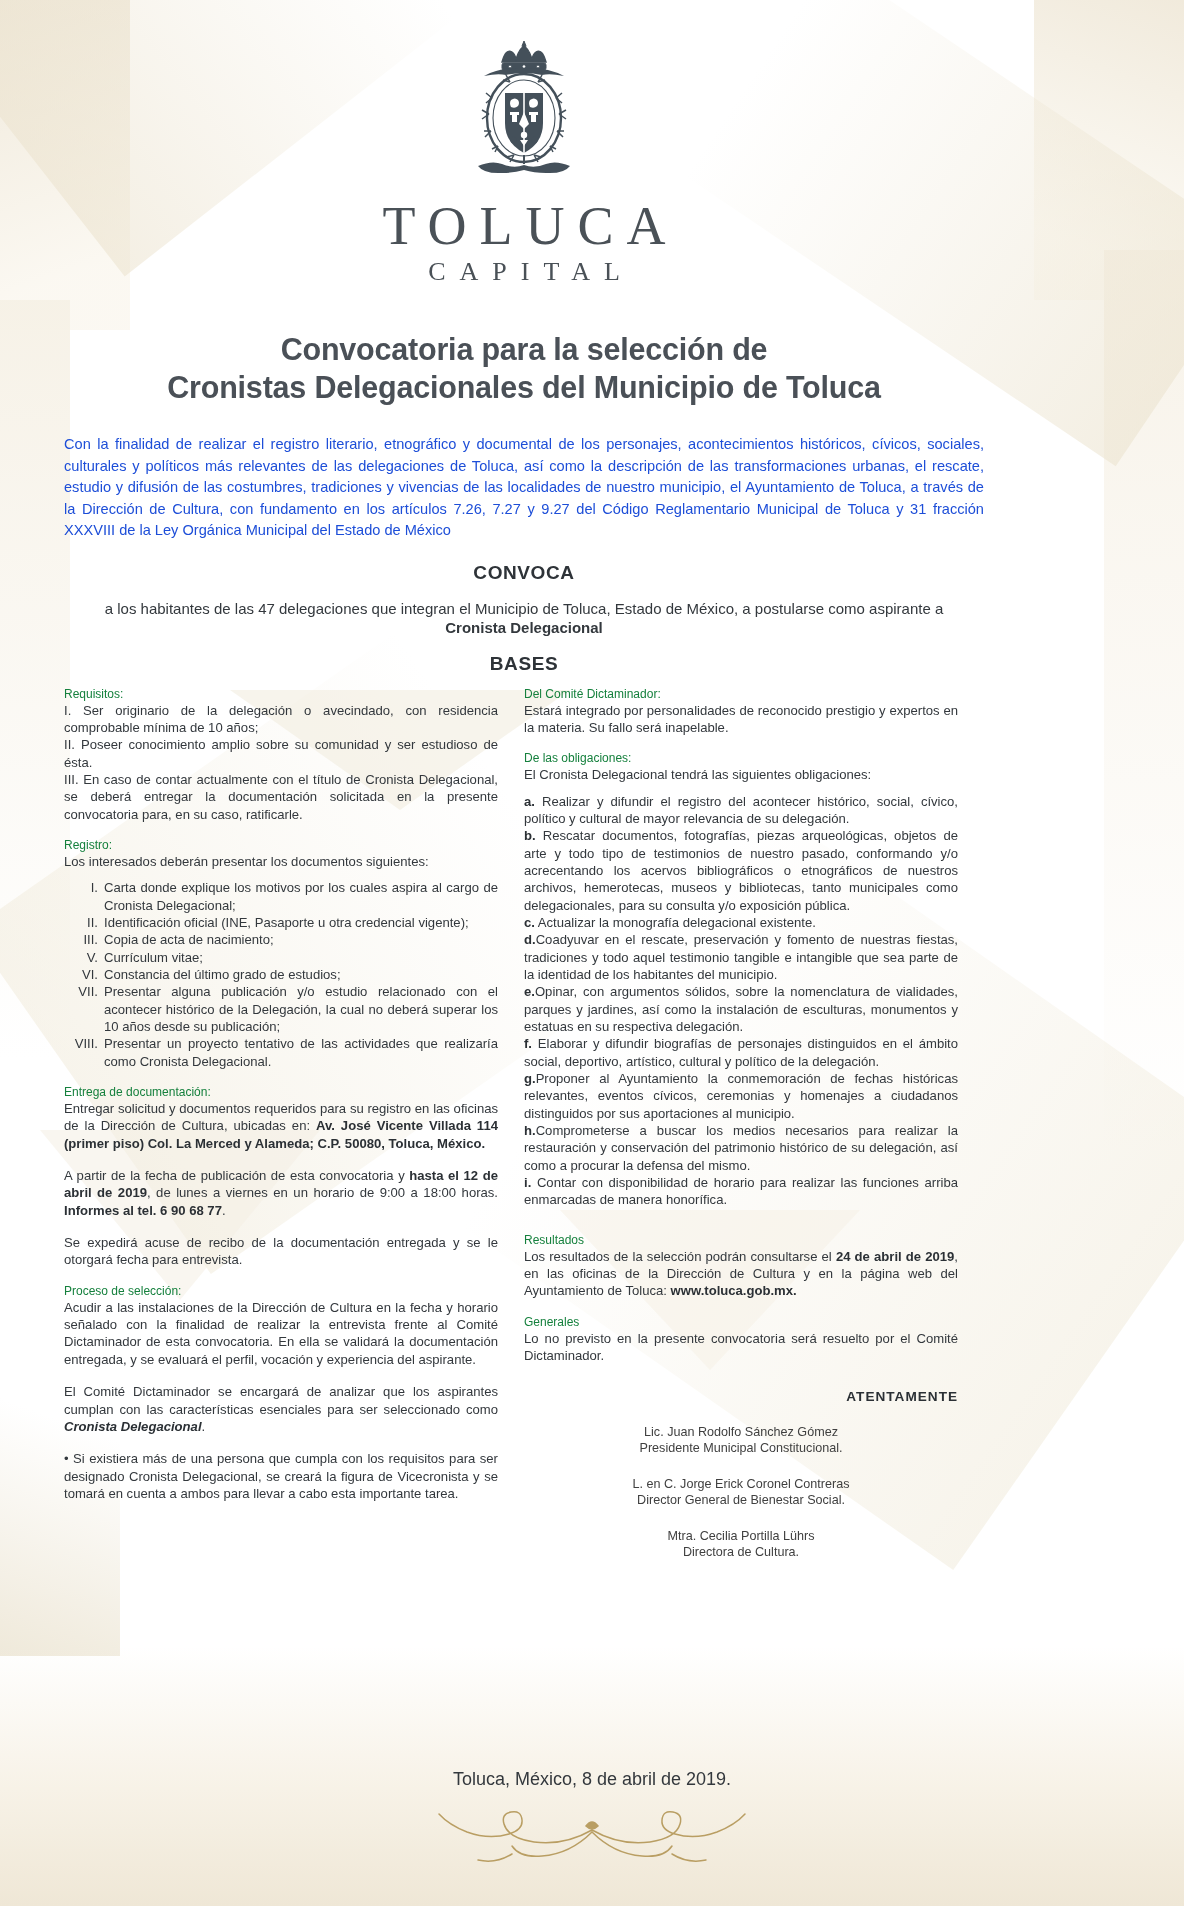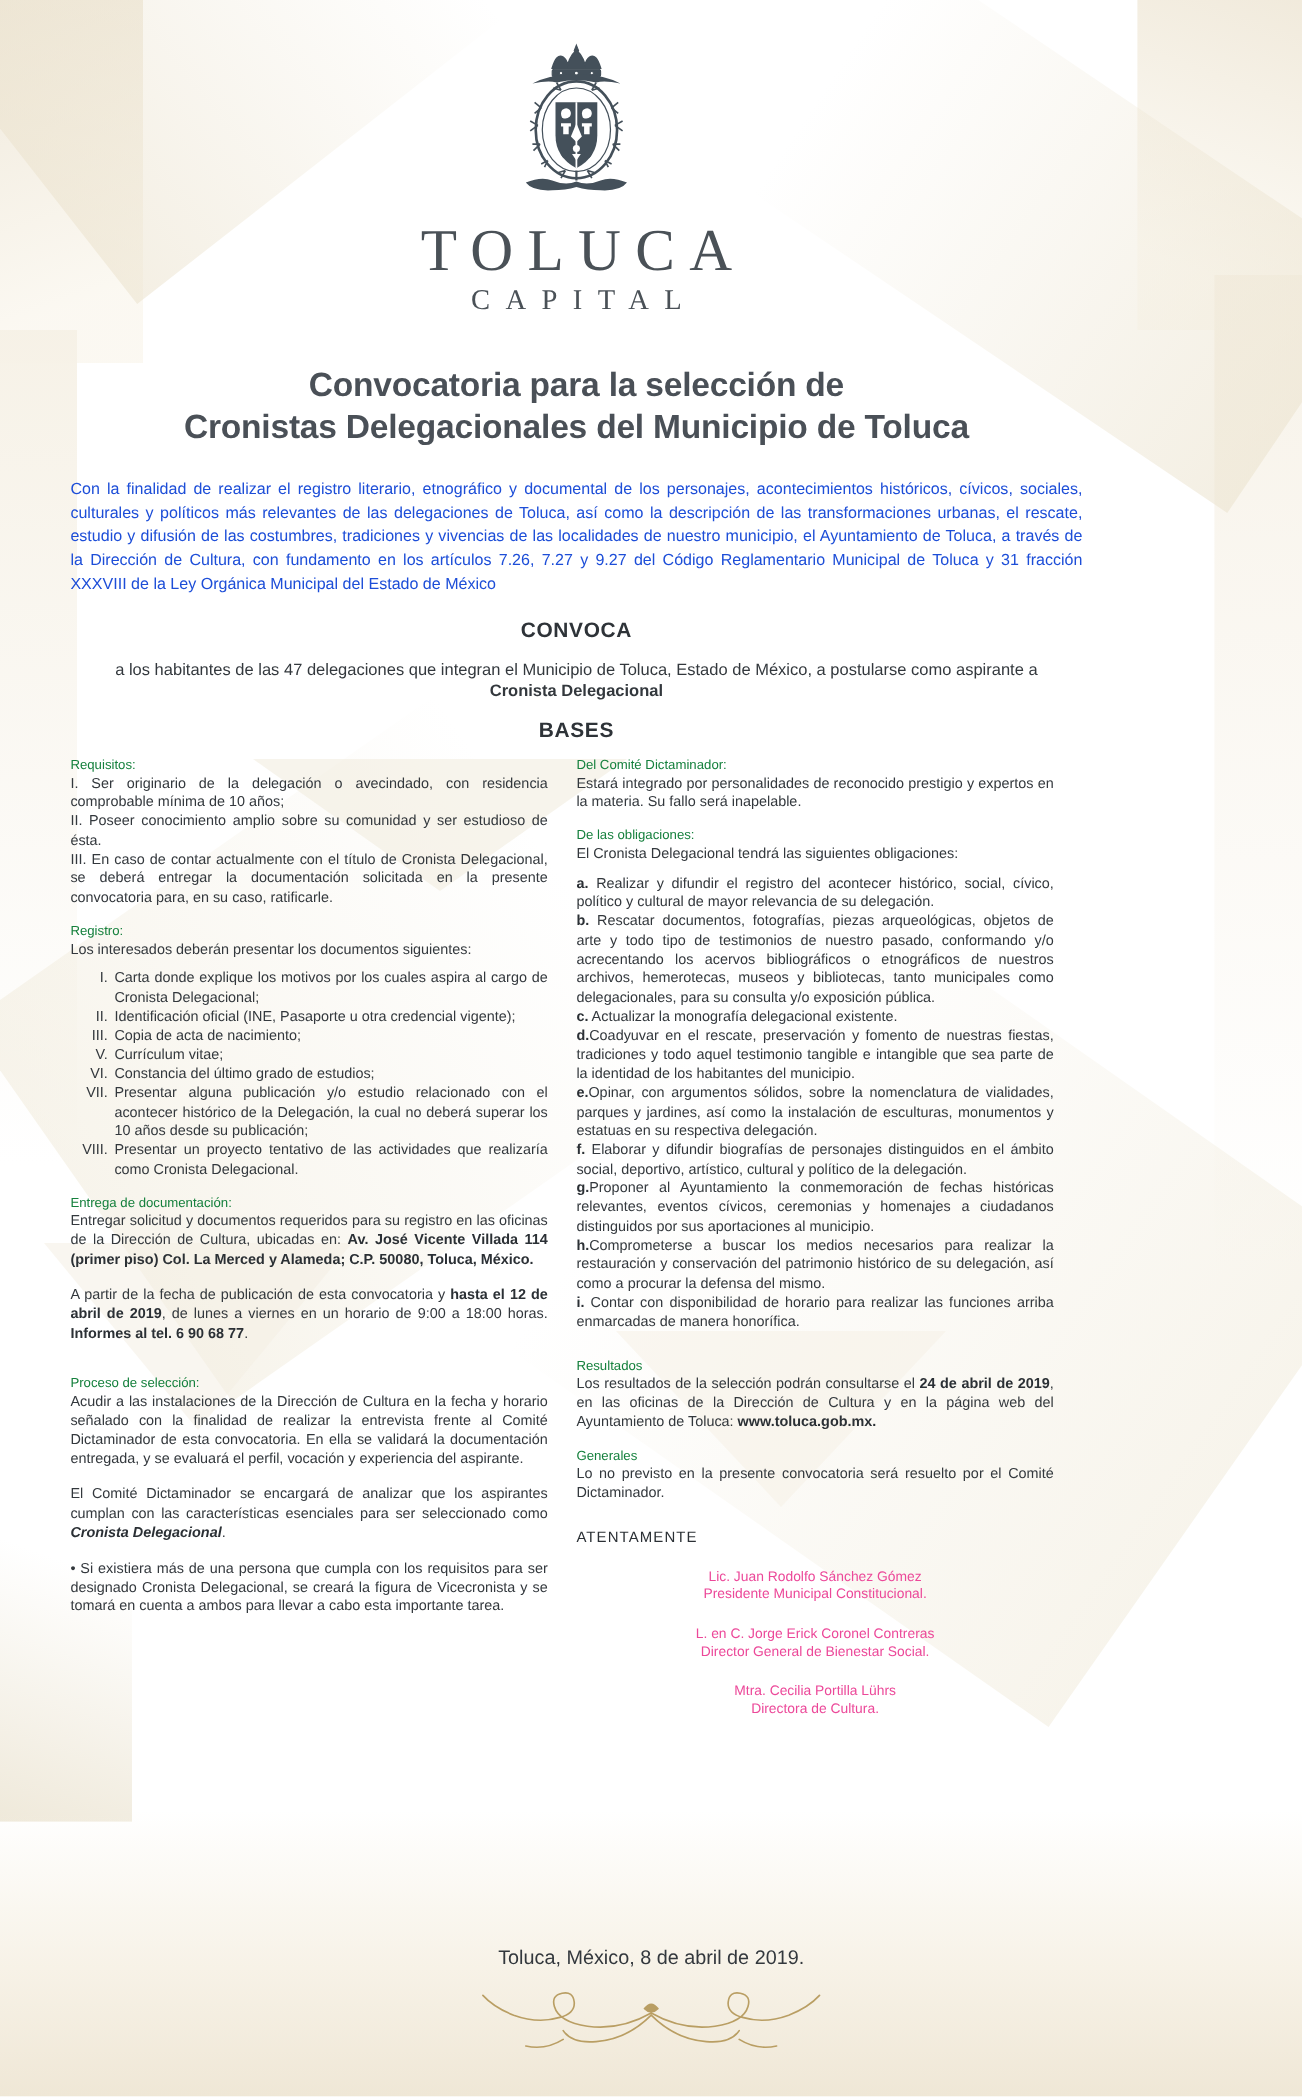--- a/index.html
+++ b/index.html
@@ -120,24 +120,24 @@
   ul.rlist li .txt { flex:1; text-align:justify; }
 
   
   .ob { text-align:justify; }
   .ob .l { font-weight:bold; color:#2b3035; }
 
   .bullet-p { text-align:justify; }
 
   
   .atentamente {
-    text-align:left; font-weight:normal; font-size:13.6px;
+    text-align:right; font-weight:bold; font-size:13.6px;
     letter-spacing:1px; margin-top:24px; color:#2b3035;
   }
-  .sig { text-align:center; font-size:12.6px; line-height:1.28; margin-top:20px; color:#ec4899; }
+  .sig { text-align:center; font-size:12.6px; line-height:1.28; margin-top:20px; color:#404040; }
 
   .place-date {
     text-align:center; font-size:18px; color:#33383d;
     position:absolute; left:0; right:0; top:1769px; z-index:3;
   }
 
   .flourish { position:absolute; left:0; right:0; top:1810px; text-align:center; z-index:3; }
 </style>
 </head>
 <body>
@@ -286,20 +286,21 @@
 
       <div class="sec-h">Entrega de documentación:</div>
       <p class="j"><span>Entregar solicitud y documentos requeridos para su registro en las oficinas de la Dirección de Cultura, ubicadas en: </span><b>Av. José Vicente Villada 114 (primer piso) Col. La Merced y Alameda; C.P. 50080, Toluca, México.</b></p>
 
       <div class="sp"></div>
 
       <p class="j"><span>A partir de la fecha de publicación de esta convocatoria y </span><b>hasta el 12 de abril de 2019</b><span>, de lunes a viernes en un horario de 9:00 a 18:00 horas. </span><b>Informes al tel. 6 90 68 77</b><span>.</span></p>
 
       <div class="sp"></div>
 
+      <p class="j">Se expedirá acuse de recibo de la documentación entregada y se le otorgará fecha para entrevista.</p>
 
       <div class="sp"></div>
 
       <div class="sec-h">Proceso de selección:</div>
       <p class="j">Acudir a las instalaciones de la Dirección de Cultura en la fecha y horario señalado con la finalidad de realizar la entrevista frente al Comité Dictaminador de esta convocatoria. En ella se validará la documentación entregada, y se evaluará el perfil, vocación y experiencia del aspirante.</p>
 
       <div class="sp"></div>
 
       <p class="j"><span>El Comité Dictaminador se encargará de analizar que los aspirantes cumplan con las características esenciales para ser seleccionado como </span><span class="bi">Cronista Delegacional</span><span>.</span></p>
 

